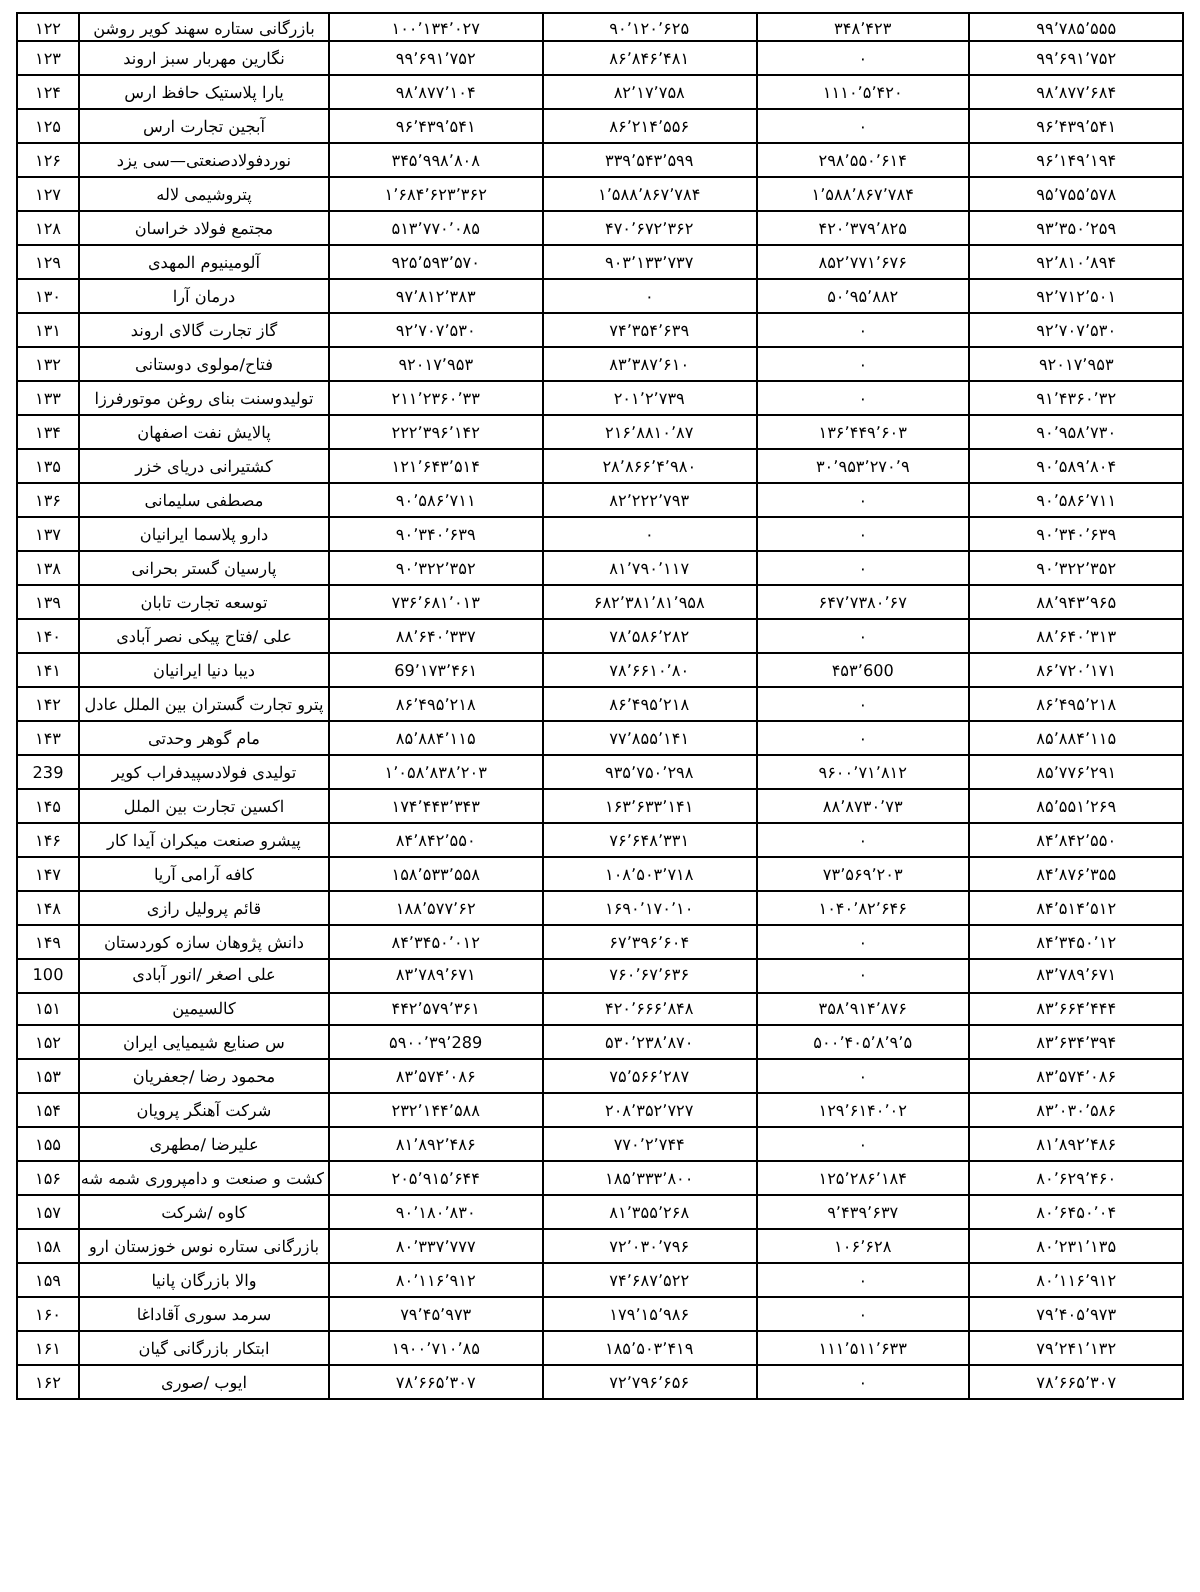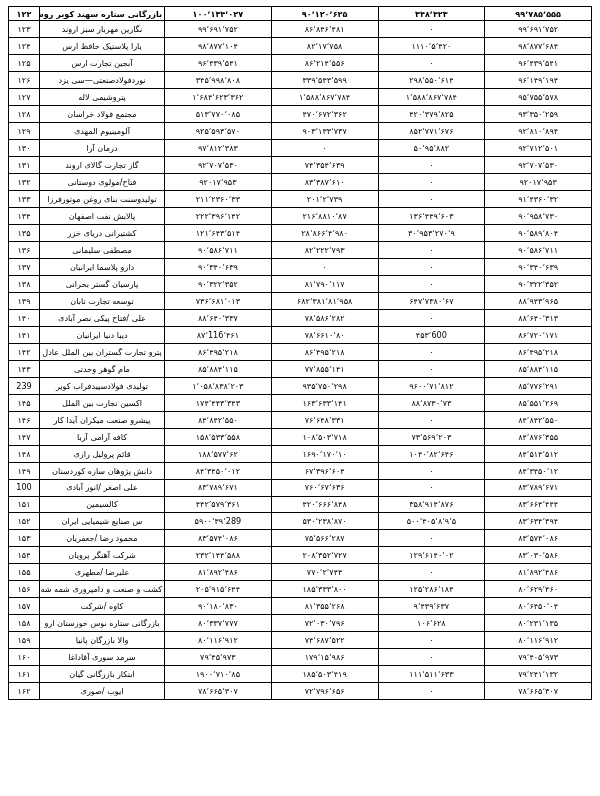--- a/index.html
+++ b/index.html
@@ -33,21 +33,21 @@
     height:14.6px;
     white-space:nowrap;
     overflow:hidden;
     text-align:center;
     vertical-align:middle;
   }
   td.rank{width:26px;text-align:center;letter-spacing:0;}
   td.name{width:120px;text-align:right;padding-right:4px;}
   td.num{width:auto;text-align:center;}
   
-  tr.clip td{height:12px;font-weight:bold;}
+  tr.clip td{height:12px;}
 </style>
 </head>
 <body>
 
 <div class="sheet">
   <table class="grid">
     <tbody>
         <tr class="clip">
           <td class="num">۹۹٬۷۸۵٬۵۵۵</td>
           <td class="num">۳۴۸٬۴۲۳</td>
@@ -197,21 +197,21 @@
           <td class="num">٠</td>
           <td class="num">۷۸٬۵۸۶٬۲۸۲</td>
           <td class="num">۸۸٬۶۴٠٬۳۳۷</td>
           <td class="name">علی /فتاح پیکی نصر آبادی</td>
           <td class="rank">۱۴٠</td>
         </tr>
         <tr>
           <td class="num">۸۶٬۷۲٠٬۱۷۱</td>
           <td class="num">۴۵۳٬600</td>
           <td class="num">۷۸٬۶۶۱٠٬۸٠</td>
-          <td class="num">۸۷٬116٬۴۶۱</td>
+          <td class="num">69٬۱۷۳٬۴۶۱</td>
           <td class="name">دیبا دنیا ایرانیان</td>
           <td class="rank">۱۴۱</td>
         </tr>
         <tr>
           <td class="num">۸۶٬۴۹۵٬۲۱۸</td>
           <td class="num">٠</td>
           <td class="num">۸۶٬۴۹۵٬۲۱۸</td>
           <td class="num">۸۶٬۴۹۵٬۲۱۸</td>
           <td class="name">پترو تجارت گستران بین الملل عادل</td>
           <td class="rank">۱۴۲</td>

